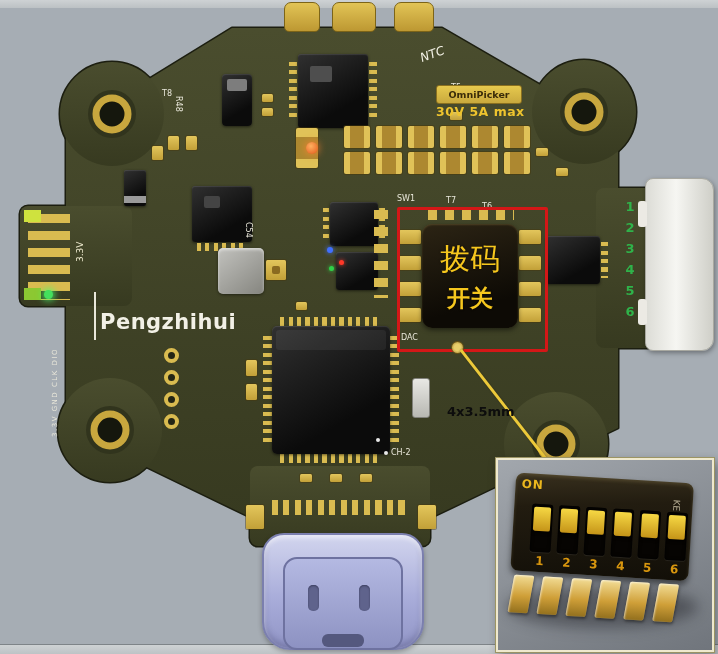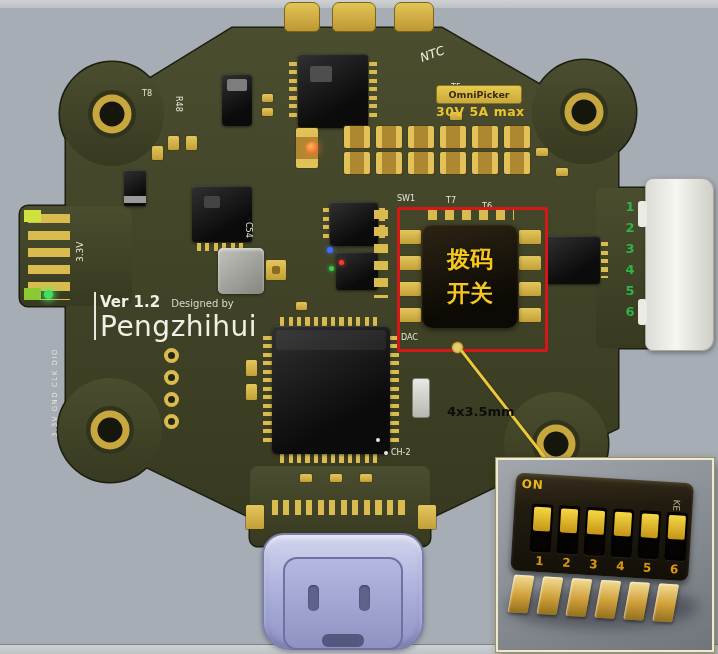--- a/index.html
+++ b/index.html
@@ -189,57 +189,53 @@
   <div class="pad" style="left:556px;top:168px;width:12px;height:8px;"></div>
   <div class="pad" style="left:296px;top:302px;width:11px;height:8px;"></div>
   <div class="pad" style="left:430px;top:298px;width:12px;height:8px;"></div>
   <div class="pad" style="left:430px;top:314px;width:12px;height:8px;"></div>
   <div class="pad" style="left:246px;top:360px;width:11px;height:16px;"></div>
   <div class="pad" style="left:246px;top:384px;width:11px;height:16px;"></div>
   <div class="pad" style="left:300px;top:474px;width:12px;height:8px;"></div>
   <div class="pad" style="left:330px;top:474px;width:12px;height:8px;"></div>
   <div class="pad" style="left:360px;top:474px;width:12px;height:8px;"></div>
 
-  <span class="silk" style="left:142px;top:90px;">T8</span>
+  <span class="silk" style="left:162px;top:90px;">T8</span>
   <span class="silk" style="left:182px;top:96px;transform:rotate(90deg);transform-origin:left top;">R48</span>
   <span class="silk" style="left:252px;top:222px;transform:rotate(90deg);transform-origin:left top;">C54</span>
   <span class="silk" style="left:420px;top:48px;font-size:12px;font-style:italic;transform:rotate(-20deg);color:#f2f0e4;">NTC</span>
   <span class="silk" style="left:451px;top:84px;">T5</span>
   <span class="silk" style="left:397px;top:195px;">SW1</span>
   <span class="silk" style="left:446px;top:197px;">T7</span>
   <span class="silk" style="left:482px;top:203px;">T6</span>
   <span class="silk" style="left:401px;top:334px;">DAC</span>
   <div class="led" style="left:384px;top:451px;width:4px;height:4px;background:#e8e8e8;"></div>
   <span class="silk" style="left:391px;top:449px;">CH-2</span>
   <span class="silk" style="left:76px;top:262px;font-size:9px;color:#f0ecd0;transform:rotate(-90deg);transform-origin:left top;">3.3V</span>
   <span class="silk" style="left:52px;top:437px;font-size:7px;letter-spacing:1.5px;transform:rotate(-90deg);transform-origin:left top;">3.3V GND CLK DIO</span>
 
   <div class="abs" style="left:94px;top:292px;width:1.5px;height:48px;background:#e9e7da;"></div>
-  <div class="abs" style="left:100px;top:292px;color:#f2f0e6;">
-    <span style="font-size:15px;font-weight:bold;">Ver 1.2</span>
-    <span style="font-size:10px;opacity:.85;margin-left:6px;">Designed by</span>
-  </div>
-  <div class="abs" style="left:100px;top:310px;color:#f2f0e6;font-size:28px;font-weight:normal;letter-spacing:.5px;">Pengzhihui</div>
+  <div class="abs" style="left:100px;top:310px;color:#f2f0e6;font-size:21px;font-weight:bold;letter-spacing:.5px;">Pengzhihui</div>
 
   <div class="abs" style="left:436px;top:85px;width:84px;height:17px;background:linear-gradient(180deg,#e6c94e,#c9a93d);border:1px solid #8a7020;border-radius:3px;display:flex;align-items:center;justify-content:center;">
     <span style="font-size:9.5px;font-weight:bold;color:#3a2c08;">OmniPicker</span>
   </div>
   <div class="abs" style="left:436px;top:104px;color:#eec42e;font-size:12.5px;font-weight:bold;letter-spacing:.5px;">30V 5A max</div>
 
   <div class="padstrip-h" style="left:428px;top:210px;width:86px;height:10px;"></div>
   <div class="pad" style="left:399px;top:230px;width:22px;height:14px;"></div>
   <div class="pad" style="left:399px;top:256px;width:22px;height:14px;"></div>
   <div class="pad" style="left:399px;top:282px;width:22px;height:14px;"></div>
   <div class="pad" style="left:399px;top:308px;width:22px;height:14px;"></div>
   <div class="pad" style="left:519px;top:230px;width:22px;height:14px;"></div>
   <div class="pad" style="left:519px;top:256px;width:22px;height:14px;"></div>
   <div class="pad" style="left:519px;top:282px;width:22px;height:14px;"></div>
   <div class="pad" style="left:519px;top:308px;width:22px;height:14px;"></div>
   <div class="abs" style="left:422px;top:224px;width:96px;height:104px;background:linear-gradient(165deg,#2c2414,#0d0a05 75%);border-radius:10px;box-shadow:inset 0 1px 2px rgba(255,220,120,.18),0 2px 5px rgba(0,0,0,.5);display:flex;flex-direction:column;align-items:center;justify-content:center;gap:3px;">
-    <span style="font-size:23px;font-weight:bold;color:#f6c71e;text-shadow:0 0 2px rgba(0,0,0,.6);">拨码</span>
+    <span style="font-size:30px;font-weight:normal;color:#f6c71e;text-shadow:0 0 2px rgba(0,0,0,.6);">拨码</span>
     <span style="font-size:23px;font-weight:bold;color:#f6c71e;text-shadow:0 0 2px rgba(0,0,0,.6);">开关</span>
   </div>
 
   <div class="abs" style="left:397px;top:207px;width:145px;height:139px;border:3px solid #d41717;border-radius:2px;"></div>
 
   <div class="abs" style="left:452px;top:342px;width:11px;height:11px;border-radius:50%;background:radial-gradient(circle,#e8cf6a 40%,#a8842c);box-shadow:0 0 0 1px #6a5414;"></div>
   <div class="abs" style="left:462px;top:349px;width:147px;height:3px;background:#ecc93a;transform:rotate(52deg);transform-origin:0 0;box-shadow:0 0 2px rgba(0,0,0,.3);"></div>
 
   <div class="abs" style="left:447px;top:404px;color:#0d0d0d;font-size:13px;font-weight:bold;">4x3.5mm</div>
 

